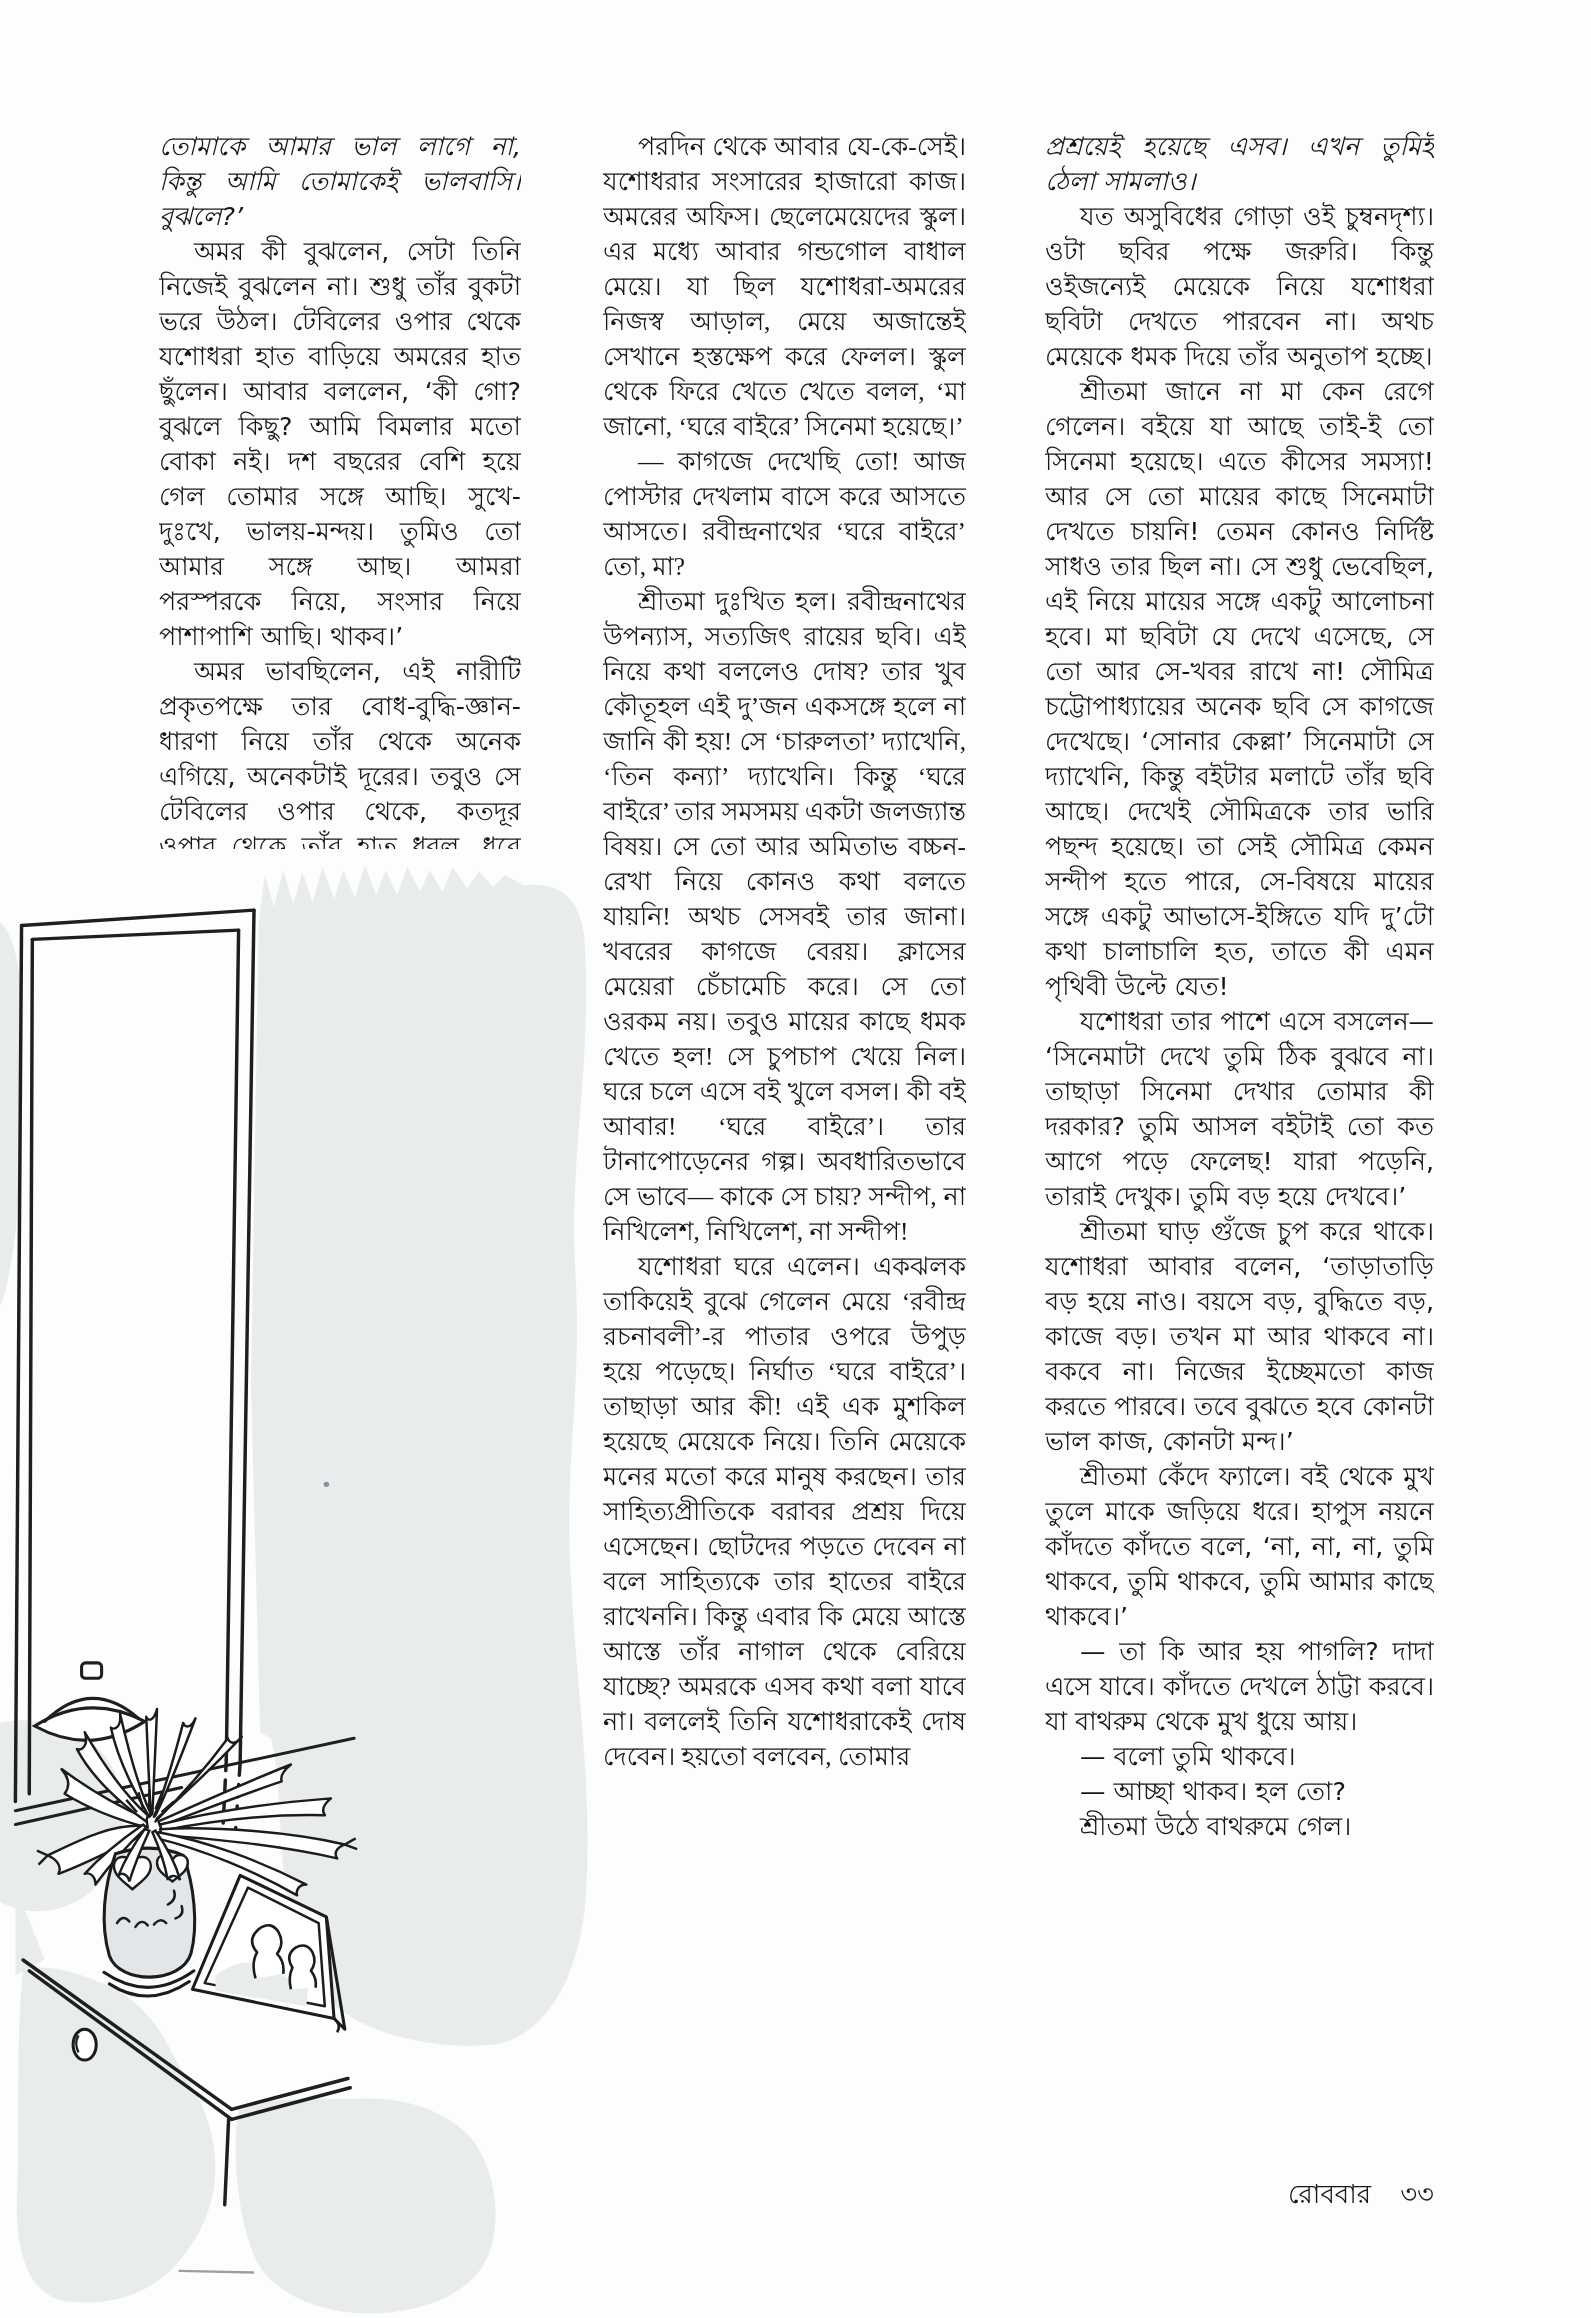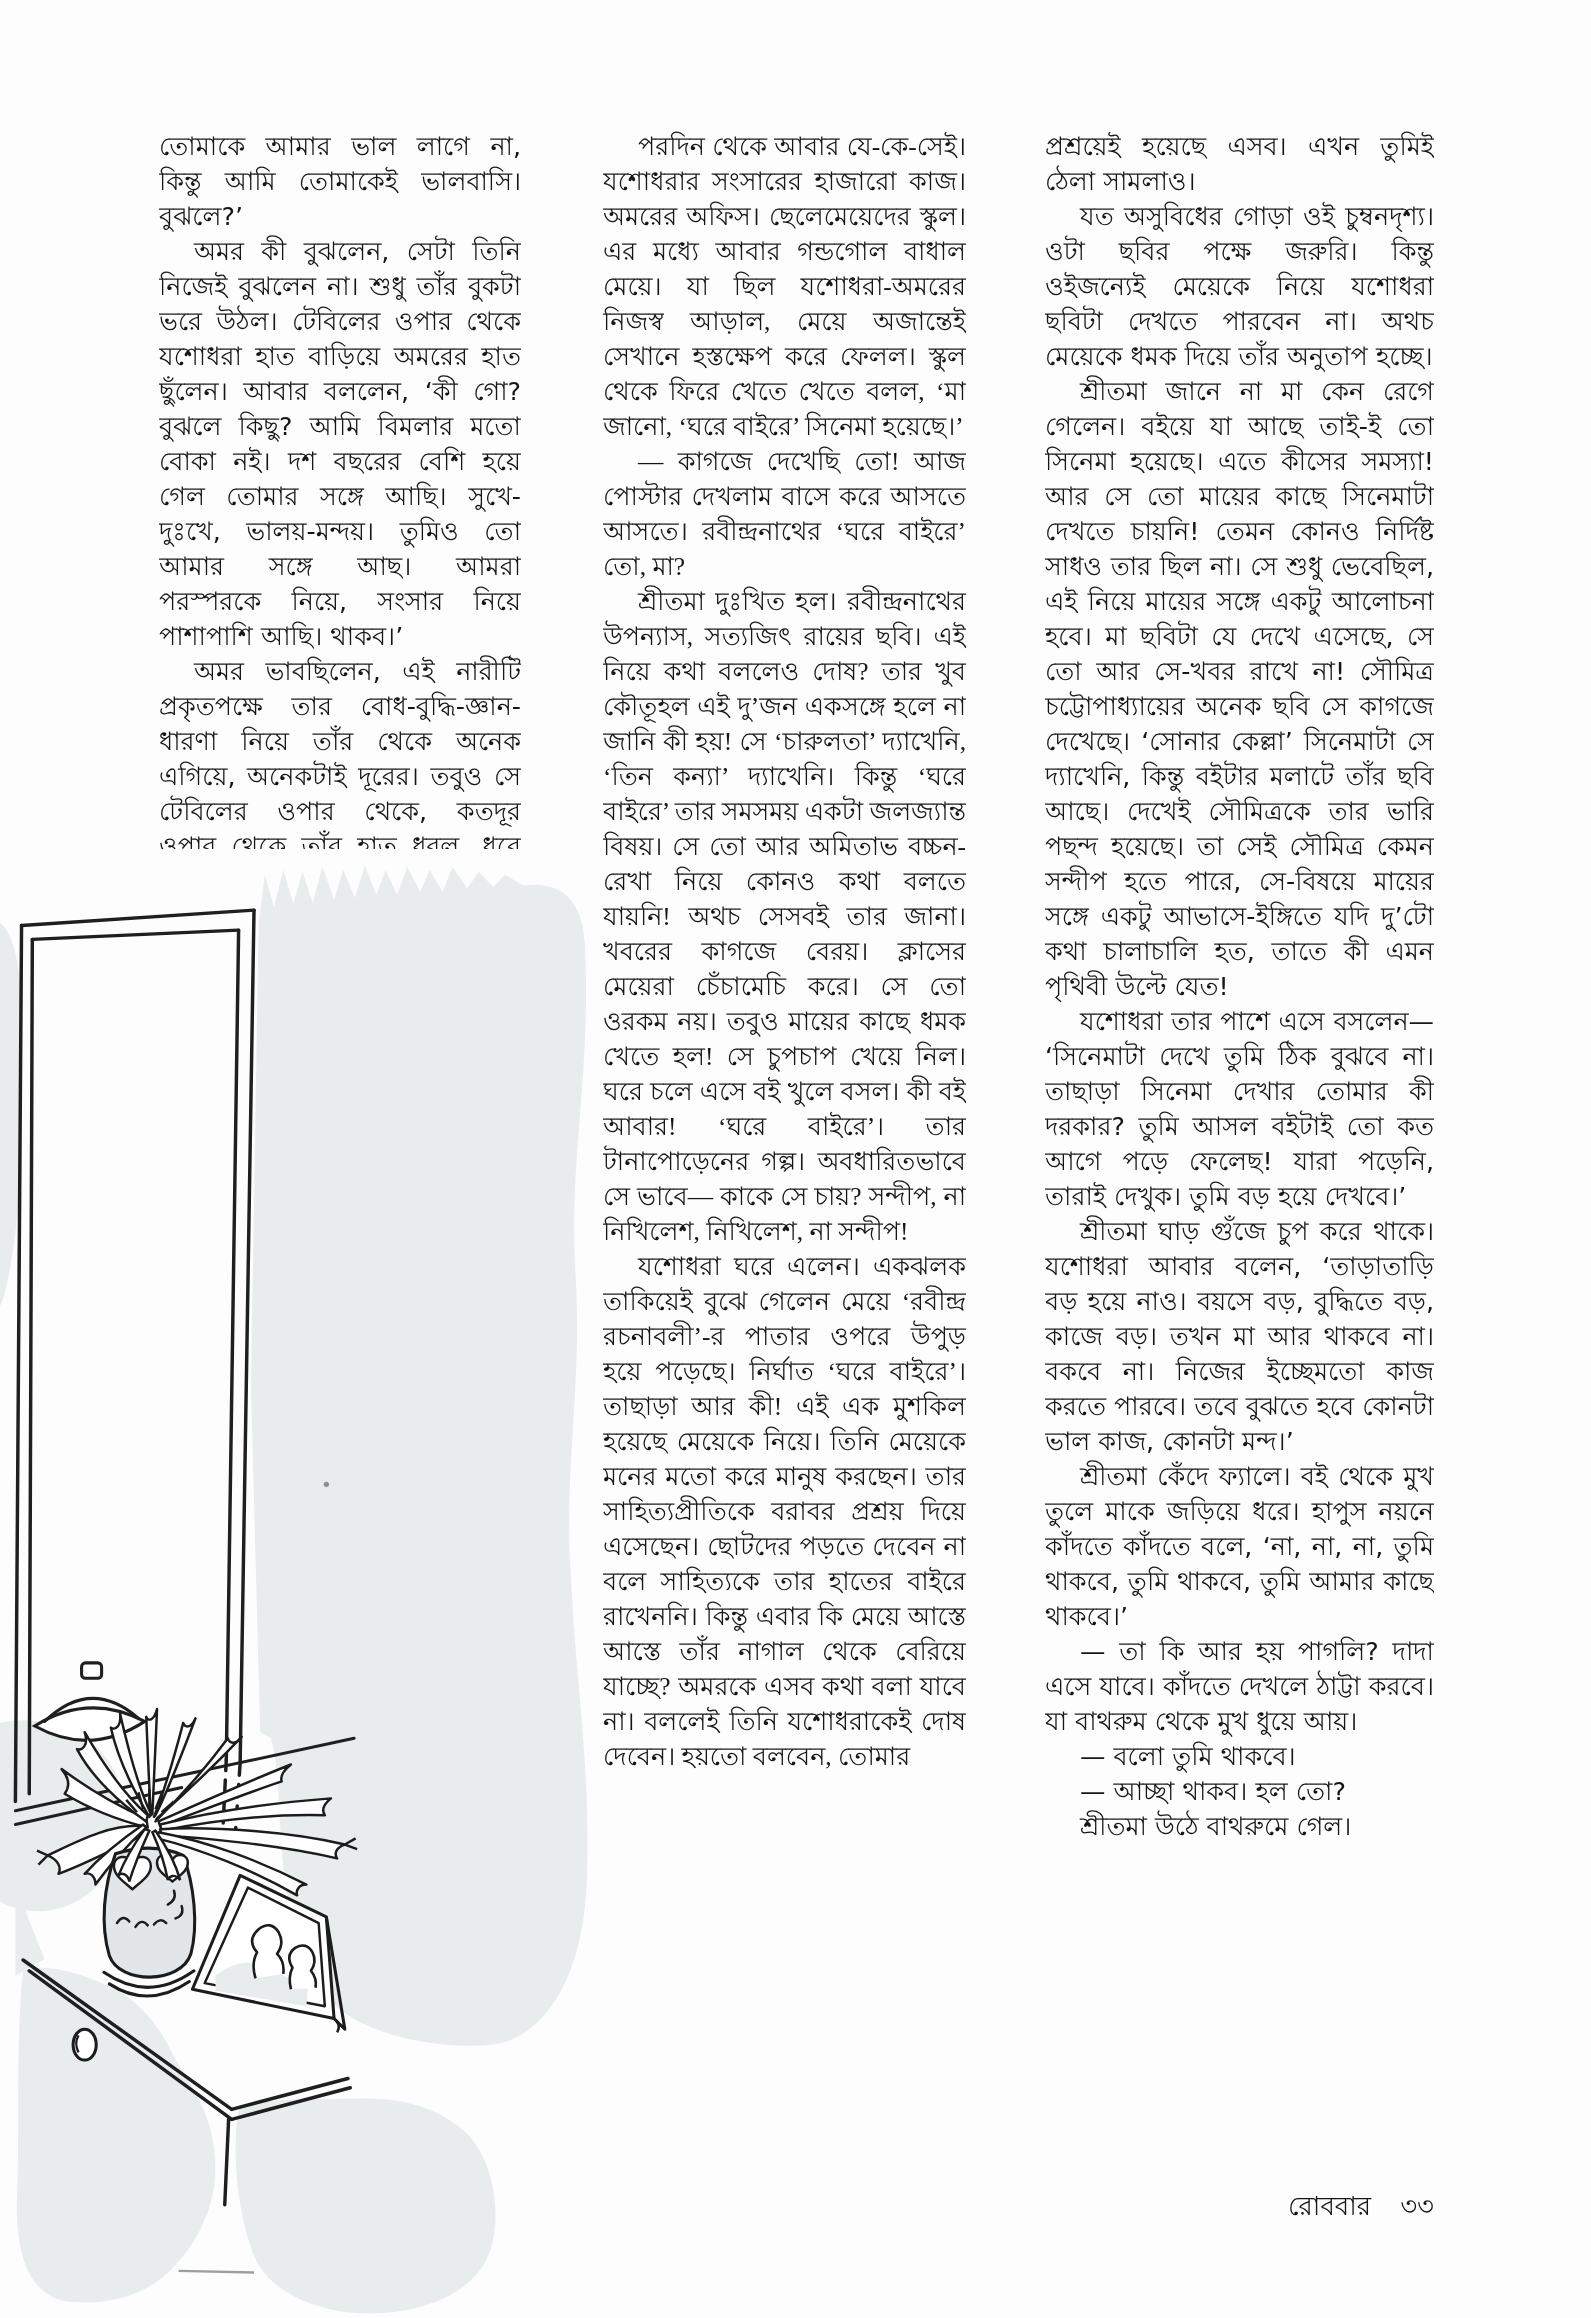--- a/index.html
+++ b/index.html
@@ -15,28 +15,28 @@
     position:absolute;top:129px;
     font-size:25.4px;line-height:35px;
     text-align:justify;
     overflow:hidden;
     z-index:2;
   }
   #col1{left:159px;width:362px;height:720px;}
   #col2{left:603px;width:363px;height:2090px;font-family:Liberation Serif, serif;}
   #col3{left:1045px;width:389px;height:1941px;}
   .para{margin:0;text-indent:35px;}
-  .para.flush{text-indent:0;}
+  .para.flush{text-indent:0;font-style:italic;}
   #colophon{
     position:absolute;left:1045px;top:2080px;width:389px;
     text-align:right;font-size:25.4px;line-height:38px;z-index:2;
   }
   #page-footer{
     position:absolute;left:1045px;top:2174px;width:389px;
-    text-align:right;font-size:26px;z-index:2;margin-top:12px;
+    text-align:right;font-size:26px;z-index:2;
   }
   #page-footer .pagenum{display:inline-block;margin-left:29px;}
   #illustration-svg{position:absolute;left:0;top:0;z-index:1;}
 </style>
 </head>
 <body>
 
 <div class="page">
 
   <svg id="illustration-svg" width="1591" height="2319" viewBox="0 0 2067 3012" xmlns="http://www.w3.org/2000/svg">

